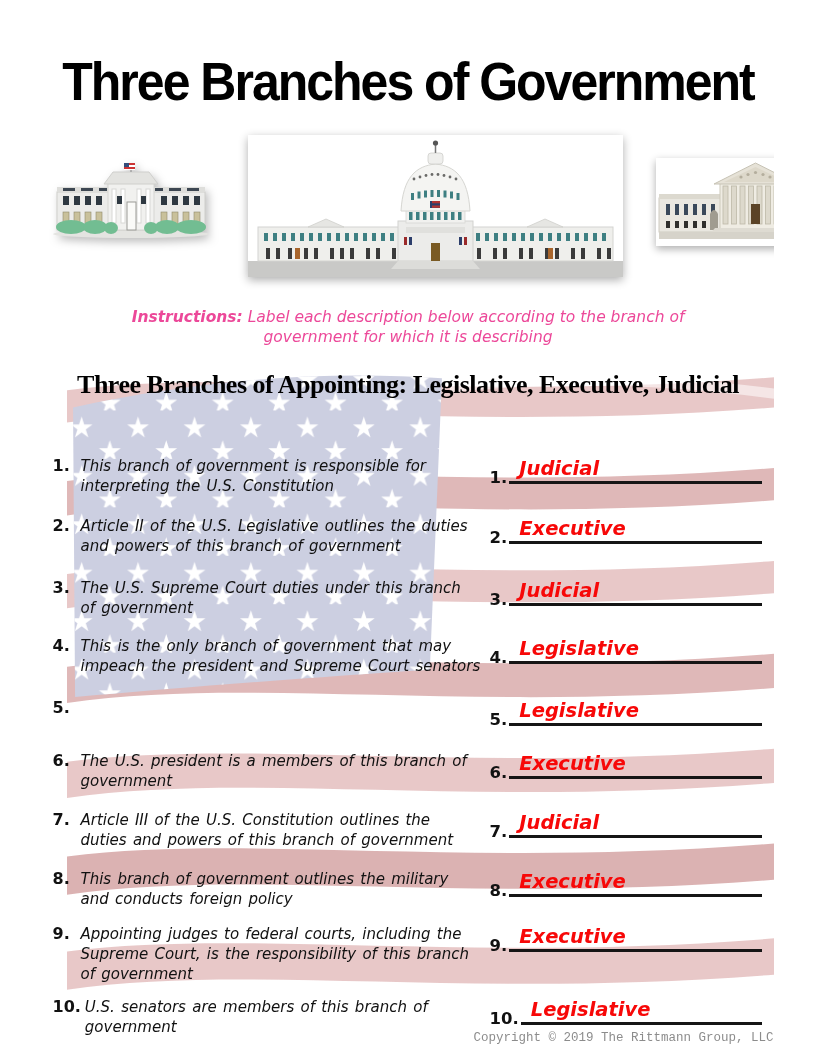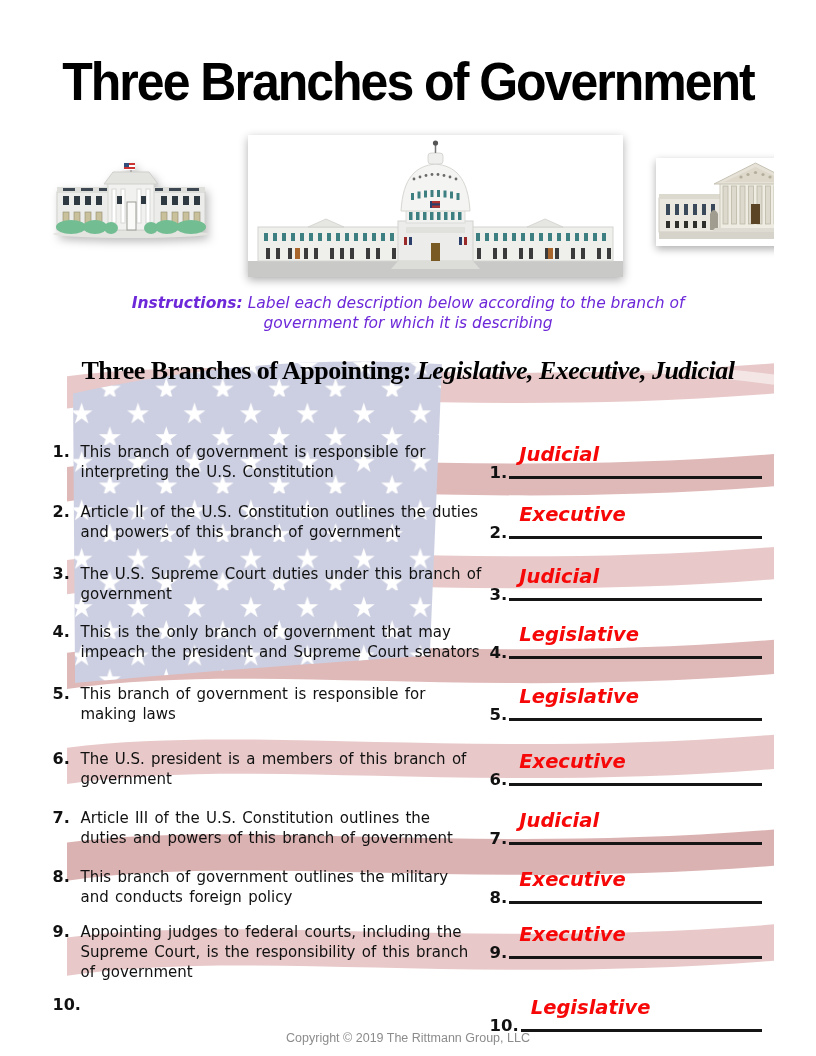--- a/index.html
+++ b/index.html
@@ -41,45 +41,45 @@
     background:#fff;
     box-shadow:0 3px 9px rgba(0,0,0,.32);
   }
   .img-supreme-box{
     position:absolute;left:613px;top:23px;width:199px;height:88px;
     background:#fff;
     box-shadow:0 3px 8px rgba(0,0,0,.32);
   }
   
   .instructions{
-    margin-top:10px;
+    margin-top:24px;
     text-align:center;
     font-style:italic;
     font-size:15.5px;
     line-height:1.35;
-    color:#6d28d9;
+    color:#ec4899;
     padding:0 60px;
   }
   .instructions b{font-style:italic;}
   
   .content-wrap{position:relative;margin-top:14px;height:668px;}
   .flag-bg{position:absolute;left:24px;top:0;width:766px;height:656px;z-index:0;}
   .subtitle{
     position:relative;z-index:1;
     margin-top:0;
     padding-top:8px;
     text-align:center;
     font-family:"Liberation Serif", serif;
     font-weight:bold;
     font-size:26px;
     letter-spacing:-0.5px;
     white-space:nowrap;
     color:#000;
   }
-  .subtitle .branches{font-style:italic;}
+  .subtitle .branches{}
   
   .questions-list{
     position:relative;z-index:1;
     margin:56px 12px 0 10px;
   }
   .qrow{display:flex;align-items:flex-start;}
   .qrow:nth-of-type(1){margin-bottom:20px;}
   .qrow:nth-of-type(2){margin-bottom:22px;}
   .qrow:nth-of-type(3){margin-bottom:18px;}
   .qrow:nth-of-type(4){margin-bottom:22px;}
@@ -92,48 +92,48 @@
     flex:1;display:flex;
     font-size:15px;line-height:20px;
     padding-right:8px;
   }
   .qnum{
     font-weight:bold;font-size:16px;
     min-width:24px;flex:0 0 auto;
     padding-right:4px;
     font-style:normal;
   }
-  .qtext{word-spacing:1.5px;}
+  .qtext{font-style:italic;word-spacing:1.5px;}
   .answer{
     flex:0 0 272px;display:flex;align-items:flex-end;
     margin-top:2px;
   }
   .anum{
     font-weight:bold;font-size:16.5px;
     padding-right:2px;margin-bottom:-3px;
     flex:0 0 auto;
   }
   .aline{
     flex:1;
     border-bottom:3px solid var(--underline,#151515);
-    padding:0 0 10px 10px;
+    padding:0 0 1px 10px;
   }
   .atext{
     color:var(--answer-red,#f70808);
     font-weight:bold;font-style:italic;
     font-size:19.5px;line-height:22px;
     word-spacing:1px;
   }
   
   .footer{
     position:absolute;left:0;right:0;bottom:11px;
-    text-align:center;
+    text-align:right;
     font-size:12.5px;
     color:var(--footer-gray,#8c8c8c);
-    font-family:Liberation Sans, sans-serif;
+    font-family:Liberation Mono, monospace;
   }
 </style>
 </head>
 <body>
 
 <div class="page">
 
   <h1 class="main-title">Three Branches of Government</h1>
 
   <div class="images-row">
@@ -439,21 +439,21 @@
       <span class="anum">1.</span>
       <span class="aline">
         <span class="atext">Judicial</span>
       </span>
     </div>
   </div>
 
   <div class="qrow">
     <div class="question">
       <span class="qnum">2.</span>
-      <span class="qtext">Article II of the U.S. Constitution outlines the duties and powers of this branch of government</span>
+      <span class="qtext">Article II of the U.S. Legislative outlines the duties and powers of this branch of government</span>
     </div>
     <div class="answer">
       <span class="anum">2.</span>
       <span class="aline">
         <span class="atext">Executive</span>
       </span>
     </div>
   </div>
 
   <div class="qrow">
@@ -478,21 +478,20 @@
       <span class="anum">4.</span>
       <span class="aline">
         <span class="atext">Legislative</span>
       </span>
     </div>
   </div>
 
   <div class="qrow">
     <div class="question">
       <span class="qnum">5.</span>
-      <span class="qtext">This branch of government is responsible for making laws</span>
     </div>
     <div class="answer">
       <span class="anum">5.</span>
       <span class="aline">
         <span class="atext">Legislative</span>
       </span>
     </div>
   </div>
 
   <div class="qrow">
@@ -543,20 +542,21 @@
       <span class="anum">9.</span>
       <span class="aline">
         <span class="atext">Executive</span>
       </span>
     </div>
   </div>
 
   <div class="qrow">
     <div class="question">
       <span class="qnum">10.</span>
+      <span class="qtext">U.S. senators are members of this branch of government</span>
     </div>
     <div class="answer">
       <span class="anum">10.</span>
       <span class="aline">
         <span class="atext">Legislative</span>
       </span>
     </div>
   </div>
 </div>
   </div>

